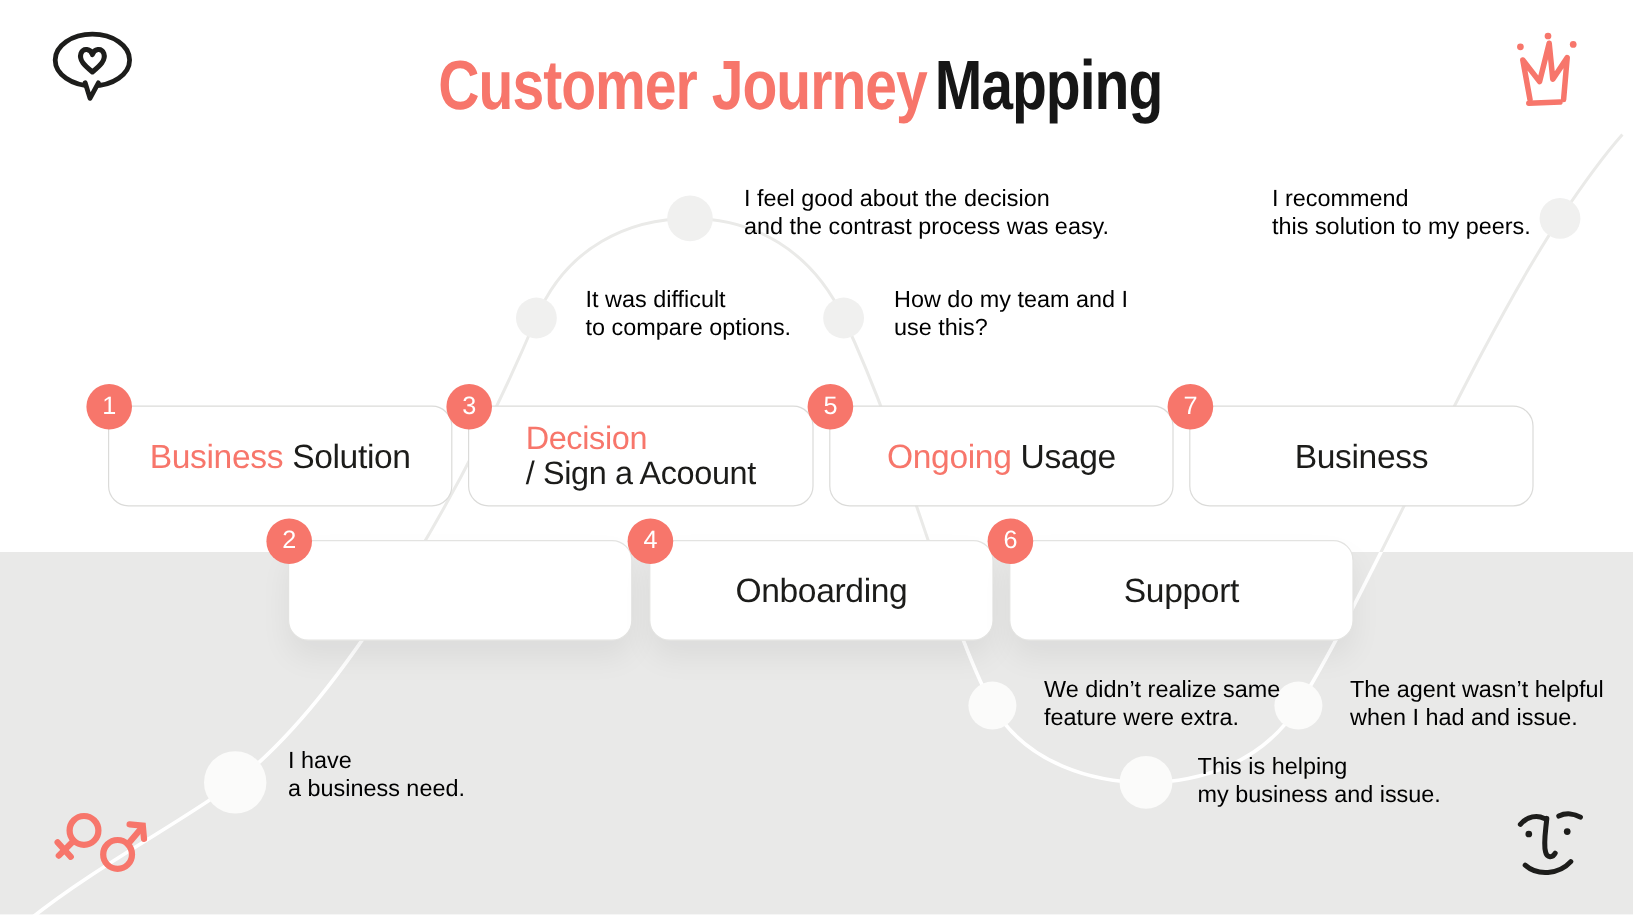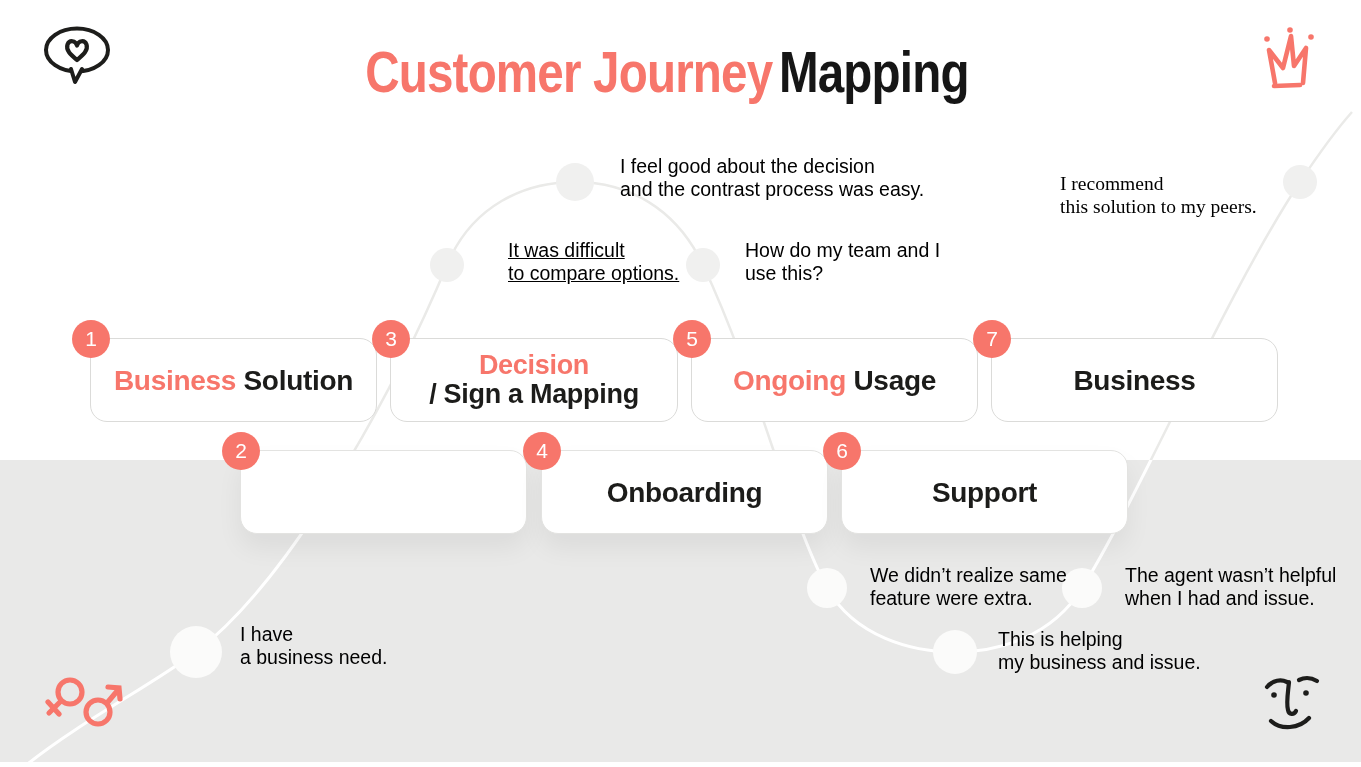--- a/index.html
+++ b/index.html
@@ -49,23 +49,22 @@
     border: 1.5px solid #DBDBD9;
     border-radius: 17px;
     display: flex; align-items: center; justify-content: center;
     z-index: 3;
   }
   .card.row2 {
     border-color: #E3E3E1;
     box-shadow: 0 14px 26px rgba(0,0,0,0.06);
   }
   .card-label {
-    font-size: 28px; font-weight: 700; color: #1C1C1A;
+    font-size: 28px; font-weight: 400; color: #1C1C1A;
     letter-spacing: -0.3px;
-    text-align: center;
     line-height: 31px;
   }
   .card-label .accent { color: #F7766B; }
   .card.two-line .card-label { font-size: 27px; line-height: 29px; }
   .card.two-line .card-label span { display: block; }
   .badge {
     position: absolute; left: -19px; top: -19px;
     width: 38px; height: 38px; border-radius: 50%;
     background: #F7766B;
     color: #ffffff; font-size: 21px; font-weight: 400;
@@ -81,23 +80,23 @@
   .card-6 { left: 841px; top: 450px; }
   
   .quote {
     position: absolute;
     font-size: 19.5px; line-height: 23px;
     color: #000000;
     white-space: pre-line;
     z-index: 2;
   }
   .q-feel-good { left: 620px;  top: 155px; }
-  .q-difficult { left: 508px;  top: 239px; text-decoration: underline; }
+  .q-difficult { left: 488px;  top: 239px; }
   .q-team-use  { left: 745px;  top: 239px; }
-  .q-recommend { left: 1060px; top: 172px; font-family: Liberation Serif, serif; }
+  .q-recommend { left: 1060px; top: 155px; }
   .q-extra     { left: 870px;  top: 564px; }
   .q-agent     { left: 1125px; top: 564px; }
   .q-helping   { left: 998px;  top: 628px; }
   .q-need      { left: 240px;  top: 623px; }
 </style>
 </head>
 <body>
 
 <div class="bg-lower"></div>
 
@@ -186,21 +185,21 @@
 
 <div class="card card-1">
   <div class="badge">1</div>
   <div class="card-label"><span class="accent">Business</span><span> Solution</span></div>
 </div>
 
 <div class="card card-3 two-line">
   <div class="badge">3</div>
   <div class="card-label">
       <span class="accent">Decision</span>
-      <span>/ Sign a Mapping</span>
+      <span>/ Sign a Acoount</span>
     </div>
 </div>
 
 <div class="card card-5">
   <div class="badge">5</div>
   <div class="card-label"><span class="accent">Ongoing</span><span> Usage</span></div>
 </div>
 
 <div class="card card-7">
   <div class="badge">7</div>

